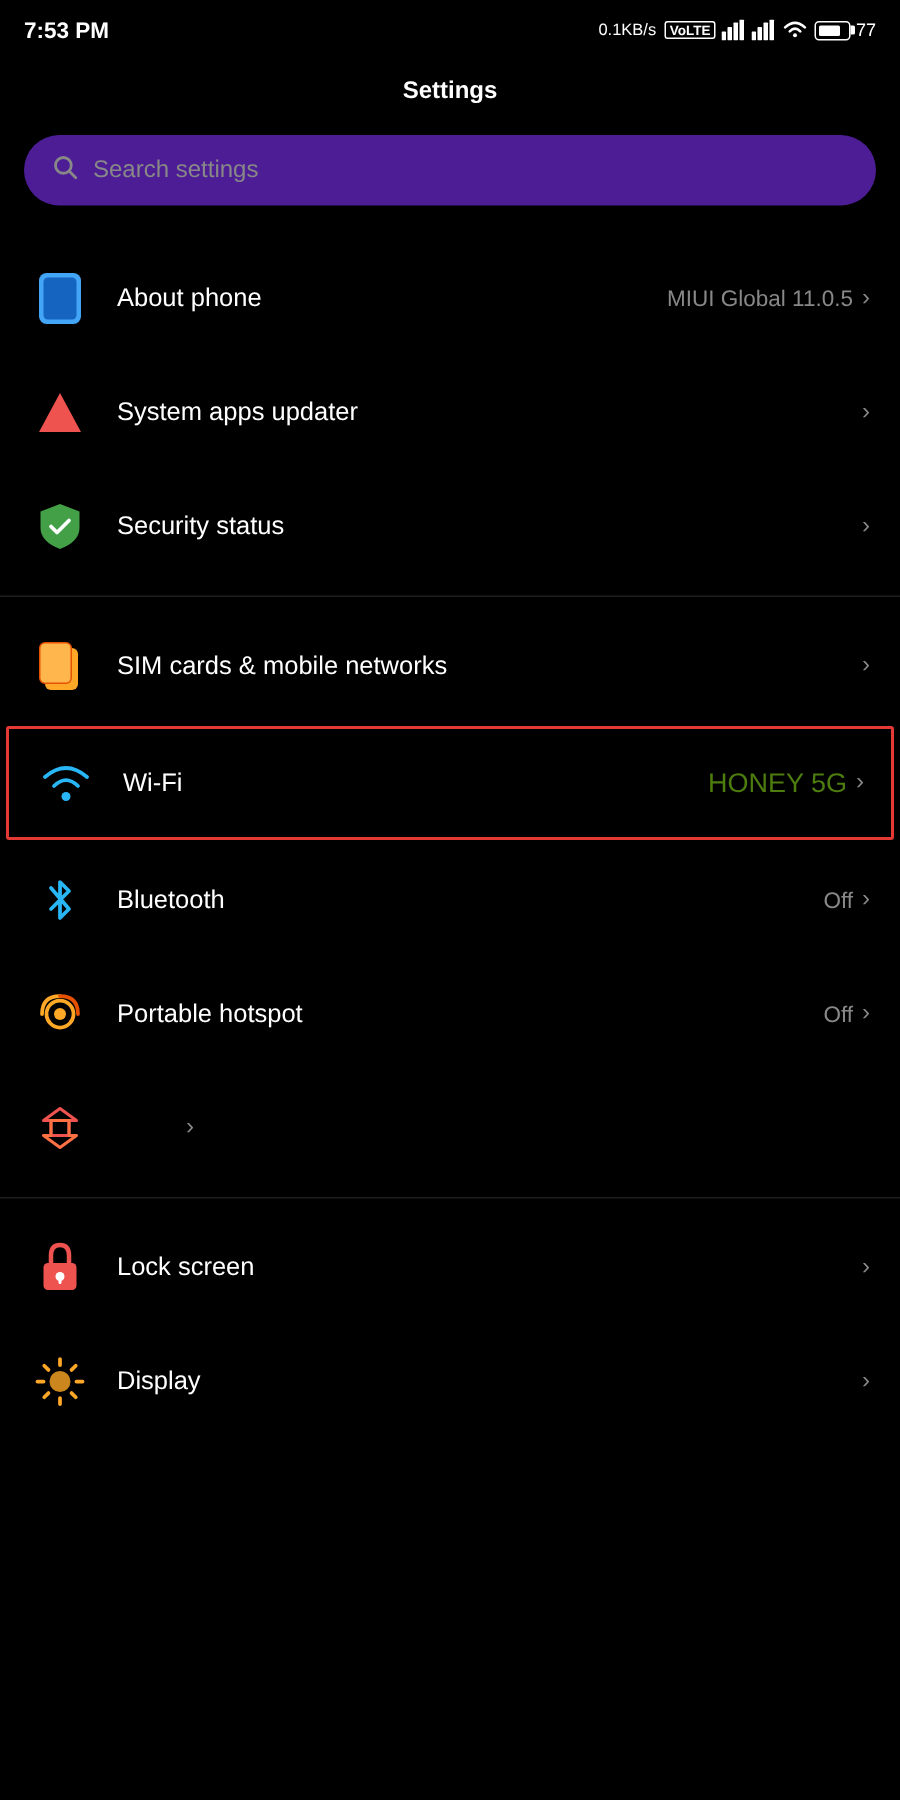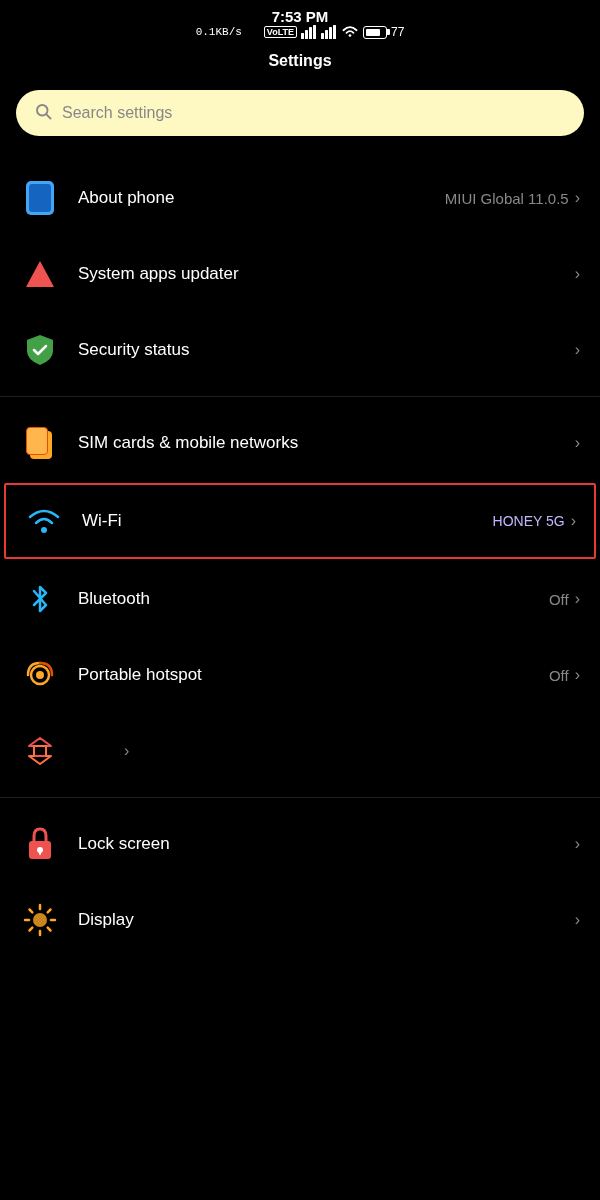--- a/index.html
+++ b/index.html
@@ -14,21 +14,20 @@
       overflow-x: hidden;
     }
 
     
     .status-bar {
       display: flex;
       justify-content: space-between;
       align-items: center;
       padding: 8px 16px 4px 16px;
       height: 36px;
-      flex-direction: column;
     }
 
     .status-time {
       font-size: 15px;
       font-weight: 600;
       color: #fff;
     }
 
     .status-icons {
       display: flex;
@@ -43,21 +42,21 @@
       text-align: center;
       font-size: 16px;
       font-weight: 600;
       color: #fff;
       padding: 16px 0 20px 0;
     }
 
     
     .search-bar {
       margin: 0 16px 24px 16px;
-      background: #fef9c3;
+      background: #4c1d95;
       border-radius: 30px;
       display: flex;
       align-items: center;
       padding: 12px 18px;
       gap: 10px;
     }
 
     .search-icon-wrap {
       color: #888;
       font-size: 16px;
@@ -132,21 +131,21 @@
     .status-icons svg {
       vertical-align: middle;
     }
   </style>
 </head>
 <body>
 
 <div class="status-bar">
   <span class="status-time">7:53 PM</span>
   <div class="status-icons">
-    <span style="font-size:11px;color:#fff;margin-right:18px;font-family:Liberation Mono, monospace;">0.1KB/s</span>
+    <span style="font-size:11px;color:#fff;margin-right:2px;">0.1KB/s</span>
 
     <span style="font-size:9px;border:1px solid #fff;padding:0 2px;border-radius:2px;font-weight:700;">VoLTE</span>
 
     <svg width="16" height="14" viewBox="0 0 16 14">
       <rect x="0" y="8" width="3" height="6" fill="#fff" rx="0.5"></rect>
       <rect x="4" y="5" width="3" height="9" fill="#fff" rx="0.5"></rect>
       <rect x="8" y="2" width="3" height="12" fill="#fff" rx="0.5"></rect>
       <rect x="12" y="0" width="3" height="14" fill="#fff" rx="0.5"></rect>
     </svg>
 
@@ -257,21 +256,21 @@
     <div class="item-icon">
       <svg width="32" height="26" viewBox="0 0 32 26">
         <circle cx="16" cy="22" r="3" fill="#29b6f6"></circle>
         <path d="M8 15 Q16 7 24 15" stroke="#29b6f6" stroke-width="2.5" fill="none" stroke-linecap="round"></path>
         <path d="M2 9 Q16 -3 30 9" stroke="#29b6f6" stroke-width="2.5" fill="none" stroke-linecap="round"></path>
       </svg>
     </div>
     <div class="item-content">
       <span class="item-label">Wi-Fi</span>
       <div class="item-right">
-        <span style="color:#c4b5fd;font-size:14px;">HONEY 5G</span>
+        <span style="color:#4d7c0f;font-size:18px;">HONEY 5G</span>
         <span class="chevron">›</span>
       </div>
     </div>
   </div>
 
   <div class="settings-item">
     <div class="item-icon">
       <svg width="24" height="32" viewBox="0 0 24 32">
         <path d="M6 8 L18 22 L12 28 L12 4 L18 10 L6 22" stroke="#29b6f6" stroke-width="2.5" fill="none" stroke-linecap="round" stroke-linejoin="round"></path>
       </svg>

